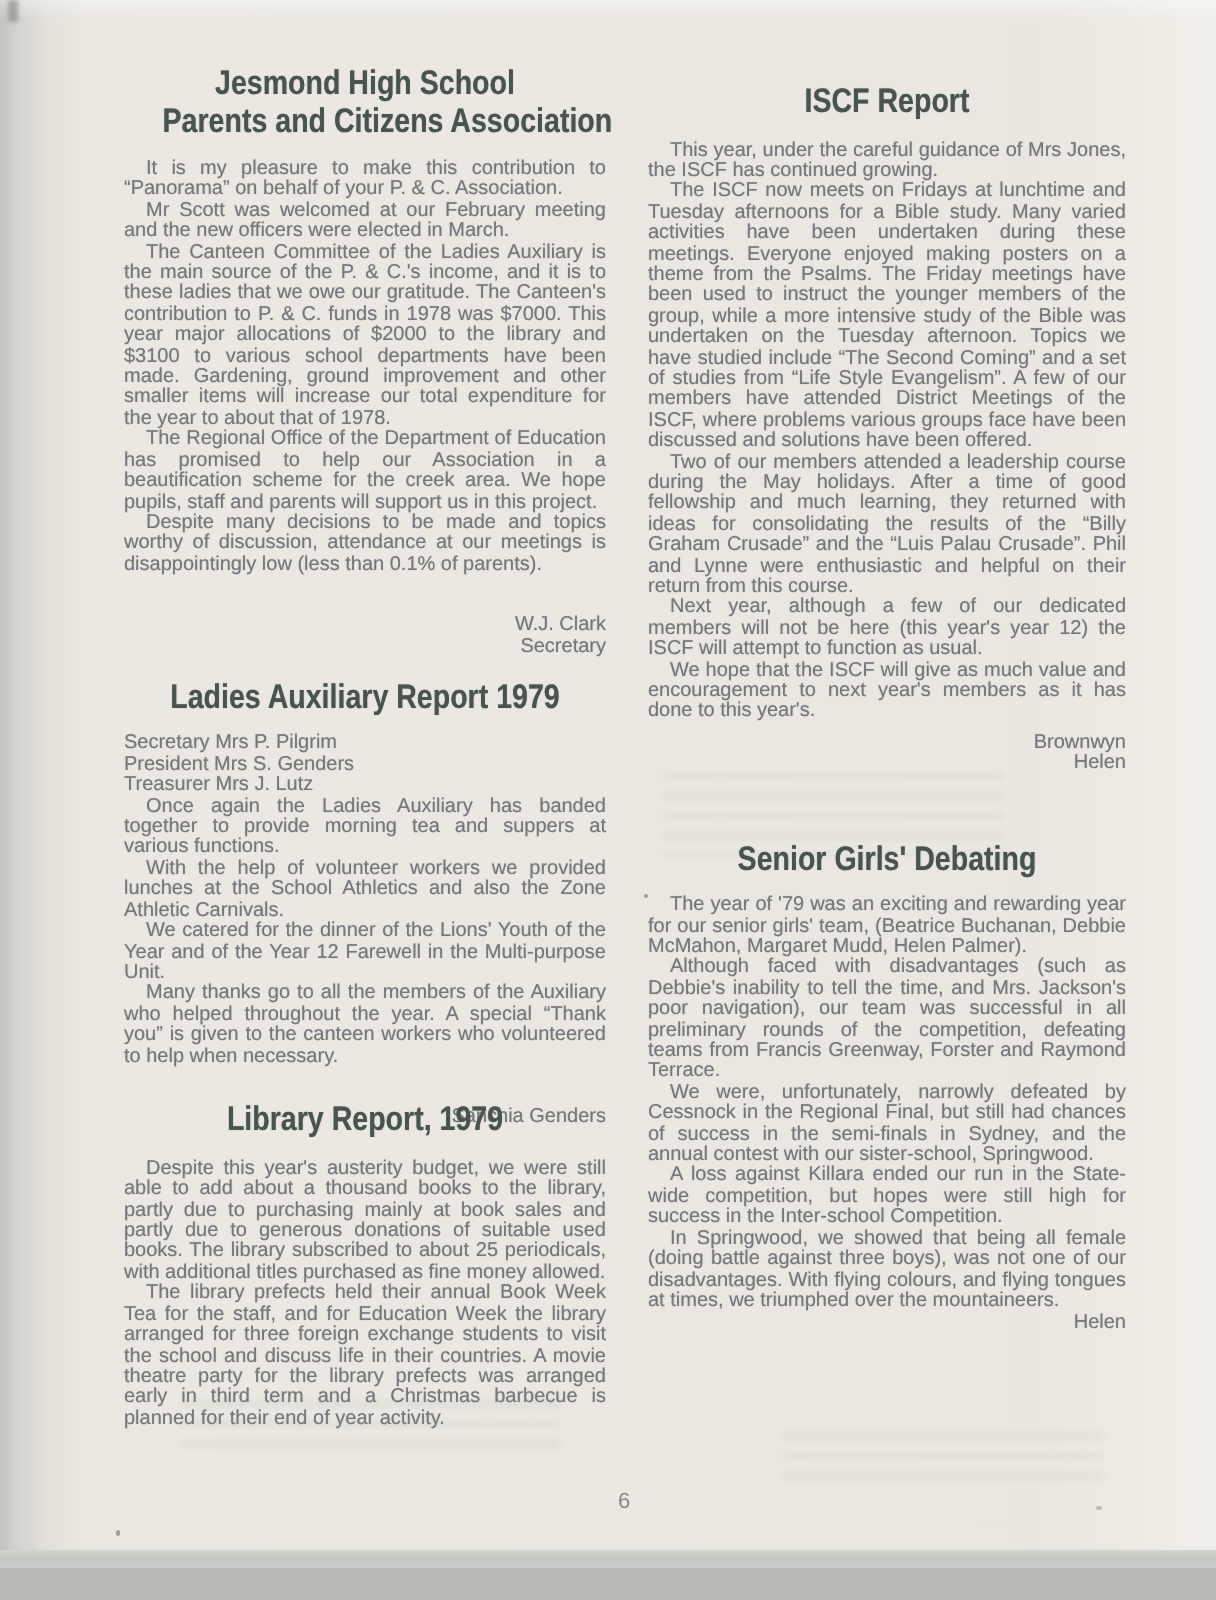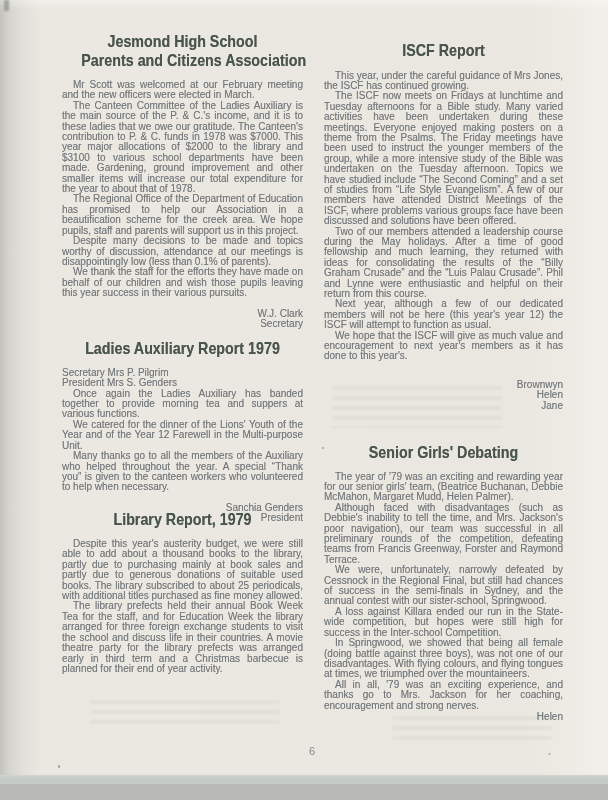--- a/index.html
+++ b/index.html
@@ -56,29 +56,29 @@
   .headline .hl { display: block; }
 
   p.body, .officer-line, .sig-line {
     margin: 0; padding: 0;
     font-size: 10px; line-height: 10.4px;
     color: #74787b;
     text-shadow: 0 0 0.5px rgba(116,120,123,0.55);
   }
   p.body { text-align: justify; text-indent: 11px; }
   .signature { text-align: right; margin-top: 1px; }
-  .gap-top { margin-top: 18px; }
+  .gap-top { margin-top: 5px; }
 
   
   .mt-head-pc   { margin-top: 33px; margin-bottom: 10px; }
   .mt-head-la   { margin-top: 11px; margin-bottom: 9px; }
   .mt-head-lib  { margin-top: -13px; margin-bottom: 10px; }
   .mt-head-iscf { margin-top: 42px; margin-bottom: 10px; }
   .mt-head-sgd  { margin-top: 33px; margin-bottom: 9px; }
-  .sig-after-p  { margin-top: 10px; }
+  .sig-after-p  { margin-top: 20px; }
 
   .pagenum {
     position: absolute; left: 62px; top: 745px; width: 500px;
     text-align: center;
     font-size: 11px; color: #84898b;
   }
 
   
   .ghost {
     position: absolute;
@@ -99,67 +99,66 @@
   <div class="ghost" style="left:90px; top:700px; width:190px; height:26px;"></div>
   <div class="ghost" style="left:332px; top:386px; width:170px; height:42px;"></div>
   <div class="ghost" style="left:392px; top:716px; width:160px; height:30px;"></div>
 
   <div class="col col-left">
 
     <h1 class="headline mt-head-pc">
       <span class="hl">Jesmond High School</span>
       <span class="hl">Parents and Citizens Association</span>
     </h1>
+    <p class="body">It is my pleasure to make this contribution to “Panorama” on behalf of your P. &amp; C. Association.</p>
     <p class="body">Mr Scott was welcomed at our February meeting and the new officers were elected in March.</p>
     <p class="body">The Canteen Committee of the Ladies Auxiliary is the main source of the P. &amp; C.'s income, and it is to these ladies that we owe our gratitude. The Canteen's contribution to P. &amp; C. funds in 1978 was $7000. This year major allocations of $2000 to the library and $3100 to various school departments have been made. Gardening, ground improvement and other smaller items will increase our total expenditure for the year to about that of 1978.</p>
     <p class="body">The Regional Office of the Department of Education has promised to help our Association in a beautification scheme for the creek area. We hope pupils, staff and parents will support us in this project.</p>
     <p class="body">Despite many decisions to be made and topics worthy of discussion, attendance at our meetings is disappointingly low (less than 0.1% of parents).</p>
-    <p class="body">We thank the staff for the efforts they have made on behalf of our children and wish those pupils leaving this year success in their various pursuits.</p>
     <div class="signature sig-after-p">
       <div class="sig-line">W.J. Clark</div>
       <div class="sig-line">Secretary</div>
     </div>
 
     <h2 class="headline mt-head-la">Ladies Auxiliary Report 1979</h2>
     <div class="officer-line">Secretary Mrs P. Pilgrim</div>
     <div class="officer-line">President Mrs S. Genders</div>
+    <div class="officer-line">Treasurer Mrs J. Lutz</div>
     <p class="body">Once again the Ladies Auxiliary has banded together to provide morning tea and suppers at various functions.</p>
+    <p class="body">With the help of volunteer workers we provided lunches at the School Athletics and also the Zone Athletic Carnivals.</p>
     <p class="body">We catered for the dinner of the Lions' Youth of the Year and of the Year 12 Farewell in the Multi-purpose Unit.</p>
     <p class="body">Many thanks go to all the members of the Auxiliary who helped throughout the year. A special “Thank you” is given to the canteen workers who volunteered to help when necessary.</p>
     <div class="signature sig-after-p">
       <div class="sig-line">Sanchia Genders</div>
-      <div class="sig-line">President</div>
     </div>
 
     <h2 class="headline mt-head-lib">Library Report, 1979</h2>
     <p class="body">Despite this year's austerity budget, we were still able to add about a thousand books to the library, partly due to purchasing mainly at book sales and partly due to generous donations of suitable used books. The library subscribed to about 25 periodicals, with additional titles purchased as fine money allowed.</p>
     <p class="body">The library prefects held their annual Book Week Tea for the staff, and for Education Week the library arranged for three foreign exchange students to visit the school and discuss life in their countries. A movie theatre party for the library prefects was arranged early in third term and a Christmas barbecue is planned for their end of year activity.</p>
   </div>
 
   <div class="col col-right">
 
     <h1 class="headline mt-head-iscf">ISCF Report</h1>
     <p class="body">This year, under the careful guidance of Mrs Jones, the ISCF has continued growing.</p>
     <p class="body">The ISCF now meets on Fridays at lunchtime and Tuesday afternoons for a Bible study. Many varied activities have been undertaken during these meetings. Everyone enjoyed making posters on a theme from the Psalms. The Friday meetings have been used to instruct the younger members of the group, while a more intensive study of the Bible was undertaken on the Tuesday afternoon. Topics we have studied include “The Second Coming” and a set of studies from “Life Style Evangelism”. A few of our members have attended District Meetings of the ISCF, where problems various groups face have been discussed and solutions have been offered.</p>
     <p class="body">Two of our members attended a leadership course during the May holidays. After a time of good fellowship and much learning, they returned with ideas for consolidating the results of the “Billy Graham Crusade” and the “Luis Palau Crusade”. Phil and Lynne were enthusiastic and helpful on their return from this course.</p>
     <p class="body">Next year, although a few of our dedicated members will not be here (this year's year 12) the ISCF will attempt to function as usual.</p>
     <p class="body">We hope that the ISCF will give as much value and encouragement to next year's members as it has done to this year's.</p>
     <div class="signature gap-top">
       <div class="sig-line">Brownwyn</div>
       <div class="sig-line">Helen</div>
-      <div class="sig-line">Jane</div>
     </div>
 
     <h2 class="headline mt-head-sgd">Senior Girls' Debating</h2>
     <p class="body">The year of '79 was an exciting and rewarding year for our senior girls' team, (Beatrice Buchanan, Debbie McMahon, Margaret Mudd, Helen Palmer).</p>
     <p class="body">Although faced with disadvantages (such as Debbie's inability to tell the time, and Mrs. Jackson's poor navigation), our team was successful in all preliminary rounds of the competition, defeating teams from Francis Greenway, Forster and Raymond Terrace.</p>
     <p class="body">We were, unfortunately, narrowly defeated by Cessnock in the Regional Final, but still had chances of success in the semi-finals in Sydney, and the annual contest with our sister-school, Springwood.</p>
     <p class="body">A loss against Killara ended our run in the State-wide competition, but hopes were still high for success in the Inter-school Competition.</p>
     <p class="body">In Springwood, we showed that being all female (doing battle against three boys), was not one of our disadvantages. With flying colours, and flying tongues at times, we triumphed over the mountaineers.</p>
-    <p class="body gap-top">All in all, '79 was an exciting experience, and thanks go to Mrs. Jackson for her coaching, encouragement and strong nerves.</p>
     <div class="signature">
       <div class="sig-line">Helen</div>
     </div>
   </div>
 
   <div class="pagenum">6</div>
 
   <div class="speck" style="left:58px; top:765px; width:2px; height:3px;"></div>
   <div class="speck" style="left:322px; top:447px; width:2px; height:2px;"></div>
   <div class="speck" style="left:548px; top:753px; width:3px; height:2px; opacity:.6;"></div>

